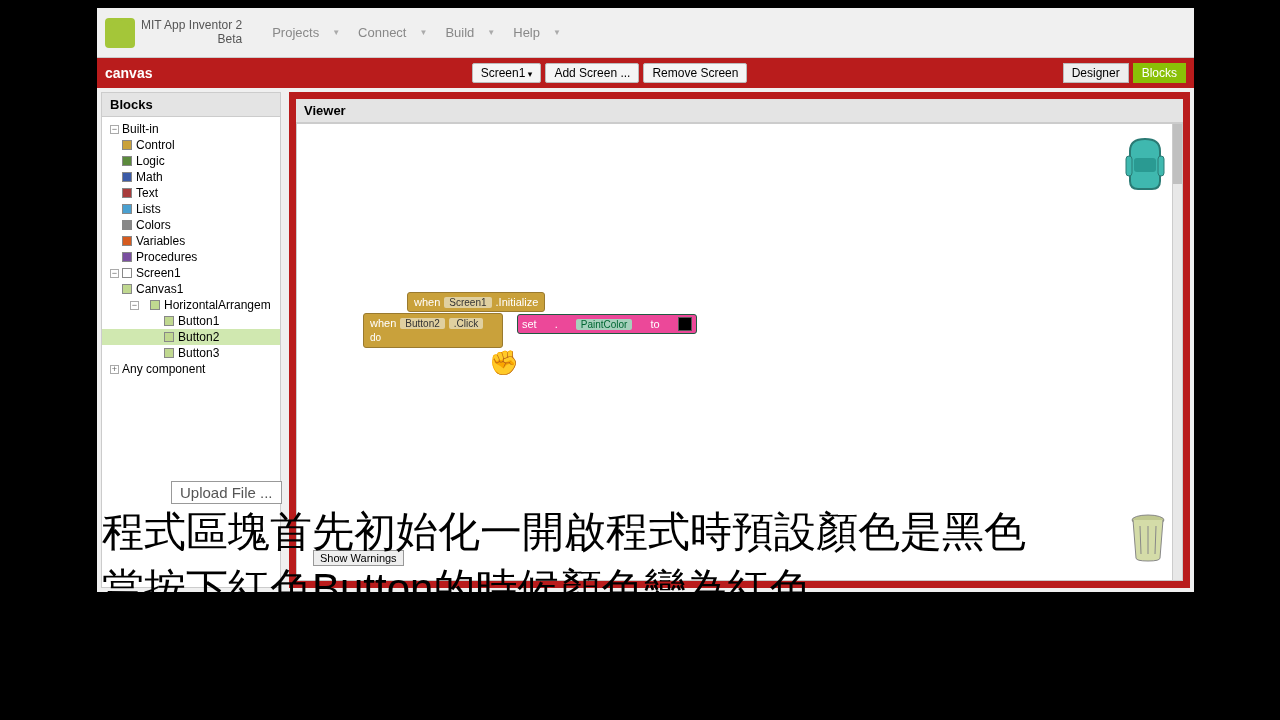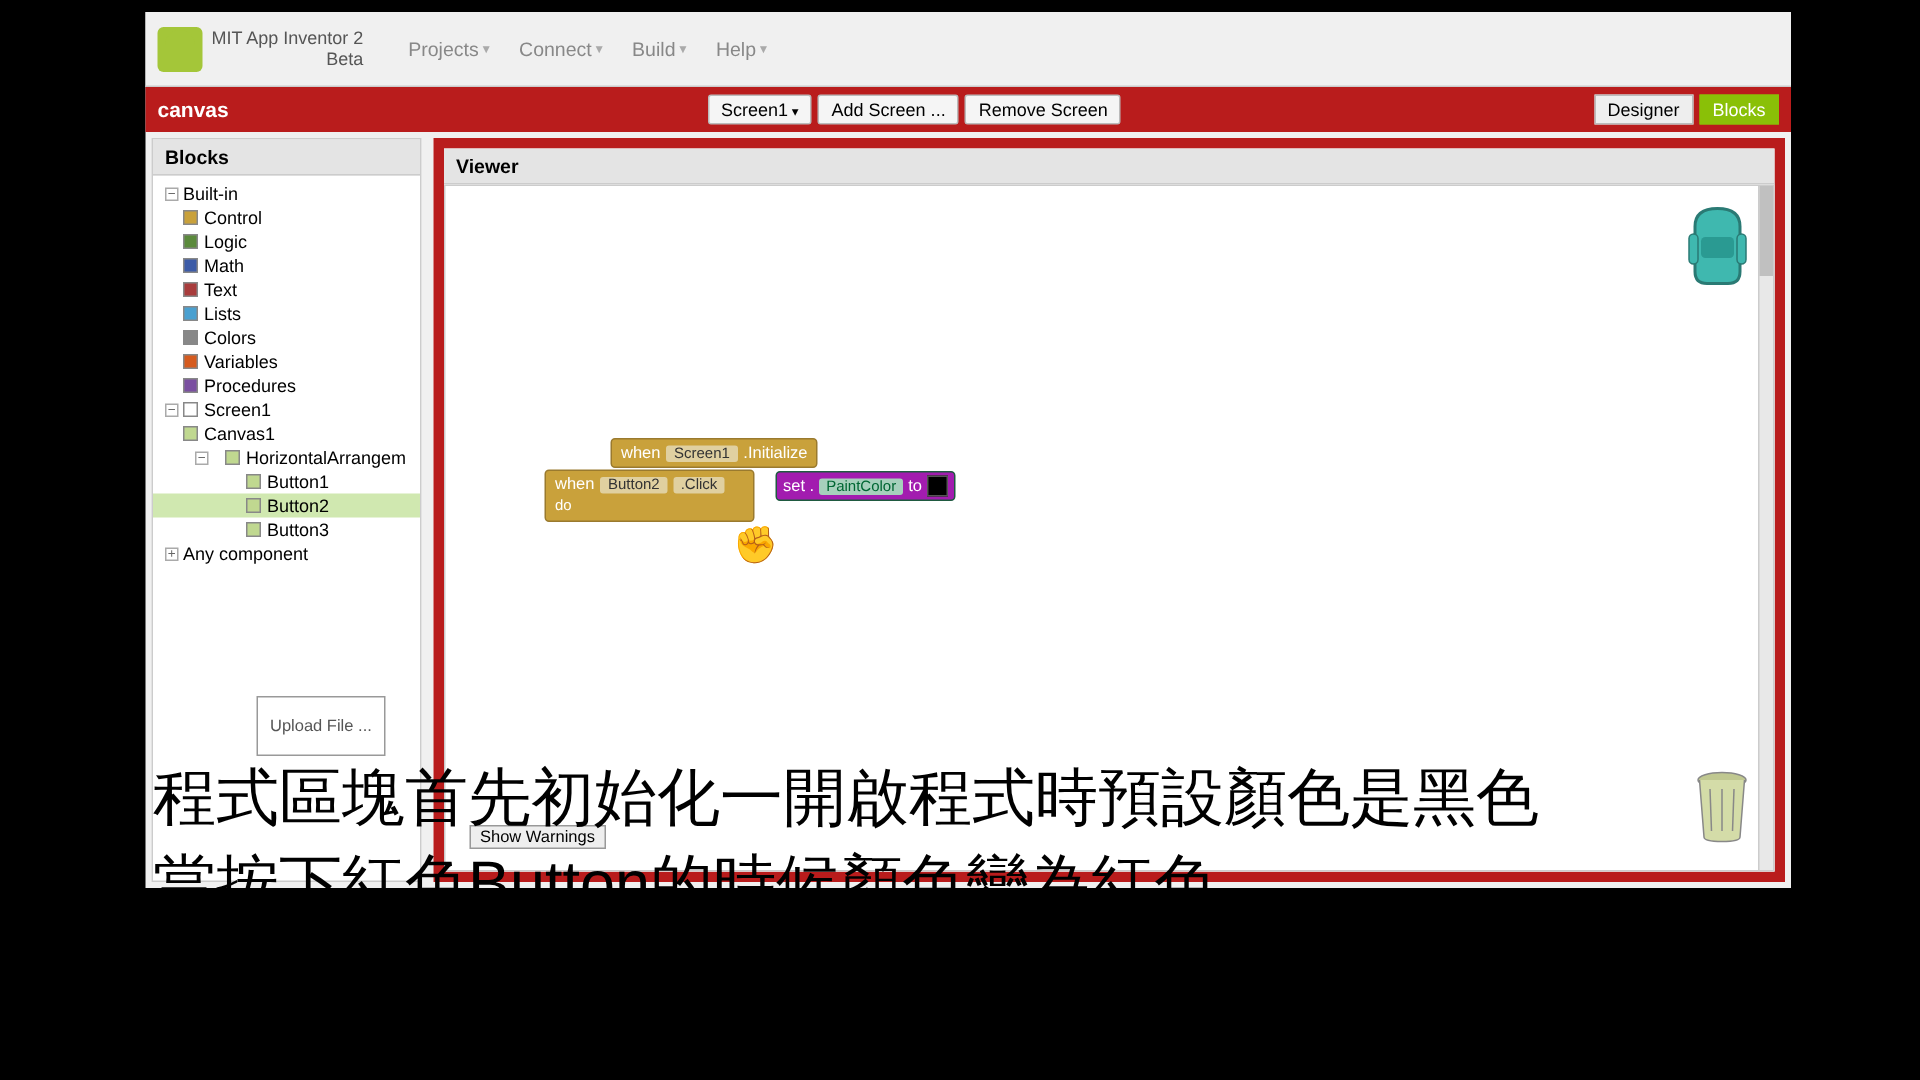--- a/index.html
+++ b/index.html
@@ -3,21 +3,21 @@
 <meta charset="utf-8">
 <style>
   * { box-sizing: border-box; margin: 0; padding: 0; font-family: Arial, sans-serif; }
   body { background: #000; width: 1280px; height: 720px; overflow: hidden; }
   .app { position: absolute; left: 97px; top: 8px; width: 1097px; height: 584px; background: #f0f0f0; }
   .topbar { height: 50px; background: #f0f0f0; border-bottom: 1px solid #ccc; display: flex; align-items: center; padding: 0 8px; }
   .logo { width: 30px; height: 30px; background: #a4c639; border-radius: 4px; margin-right: 6px; position: relative; }
   .logo::before { content:''; position:absolute; width:20px; height:12px; background:#a4c639; border-radius:10px 10px 0 0; top:2px; left:5px; }
   .brand { font-size: 12px; color: #555; line-height: 1.1; margin-right: 30px; }
   .menu { display: flex; gap: 18px; }
-  .menu-item { font-size: 13px; color: #888; cursor: pointer; display:flex; align-items:center; gap:1px;}
+  .menu-item { font-size: 13px; color: #888; cursor: pointer; display:flex; align-items:center; gap:13px;}
   .menu-item .caret { font-size: 8px; color:#aaa; }
   .topright { margin-left: auto; display: flex; gap: 18px; align-items:center; }
   .topright span { font-size: 13px; color: #888; cursor:pointer; }
   .greenbar { height: 30px; background: #b91c1c; display: flex; align-items: center; padding: 0 8px; }
   .project-name { color: #fff; font-size: 14px; font-weight: bold; margin-right: auto; }
   .gb-btn { background: #f5f5f5; border: 1px solid #bbb; font-size: 12px; padding: 2px 8px; margin-left: 4px; cursor:pointer; border-radius:2px;}
   .gb-btn.dd::after{content:' ▾'; font-size:9px;}
   .gb-right { margin-left:auto; display:flex; gap:4px;}
   .gb-tab { background:#eee; border:1px solid #bbb; padding:2px 8px; font-size:12px; cursor:pointer;}
   .gb-tab.active { background:#8ac007; color:#fff; border-color:#8ac007;}
@@ -42,25 +42,25 @@
   .backpack { position:absolute; right:12px; top:12px; width:50px; height:55px; }
   .backpack svg{width:100%;height:100%;}
   .trash { position:absolute; right:12px; bottom:18px; width:44px; height:50px;}
   .trash svg{width:100%;height:100%;}
   .block { position:absolute; font-size:11px; color:#fff; }
   .block1 { left:110px; top:168px; background:#c9a13b; border:1px solid #9a7a2e; border-radius:3px; padding:3px 6px; display:flex; align-items:center; gap:4px;}
   .block2 { left:66px; top:189px; background:#c9a13b; border:1px solid #9a7a2e; border-radius:3px; padding:3px 6px 18px 6px; min-width:140px;}
   .block2-row{display:flex;align-items:center;gap:4px;}
   .do{position:absolute;left:6px;bottom:4px;font-size:10px;margin-top:37px;}
   .chip { background:#e0d0a0; color:#333; padding:0 5px; border-radius:2px; font-size:10px;}
-  .setblock{position:absolute; left:220px; top:190px; background:#a21caf; border:1px solid #1f5a40; border-radius:3px; padding:2px 4px; display:flex; align-items:center; gap:3px;}
+  .setblock{position:absolute; left:220px; top:190px; background:#ec4899; border:1px solid #1f5a40; border-radius:3px; padding:2px 4px; display:flex; align-items:center; gap:18px;}
   .colorchip{width:14px;height:14px;background:#000;border:1px solid #555;}
   .grab-cursor{position:absolute;left:192px;top:225px;font-size:24px;color:#000;pointer-events:none;}
   .showwarn{position:absolute;left:16px;bottom:14px;border:1px solid #999;background:#eee;padding:1px 6px;font-size:11px;}
-  .uploadfile{position:absolute;left:-126px;bottom:76px;border:1px solid #999;background:#fff;padding:13px 8px;font-size:11px;color:#555;}
+  .uploadfile{position:absolute;left:-126px;bottom:76px;border:1px solid #999;background:#fff;padding:2px 8px;font-size:15px;color:#555;}
   .overlay-text { position:absolute; left:102px; top:504px; font-size:42px; color:#000; line-height:1.35; font-family: "Microsoft YaHei","PingFang SC",sans-serif; white-space:pre; pointer-events:none;}
   .vscroll{position:absolute;right:0;top:0;bottom:0;width:10px;background:#e8e8e8;border-left:1px solid #ccc;}
   .vthumb{position:absolute;top:0;width:100%;height:60px;background:#c0c0c0;}
 </style>
 </head>
 <body>
 
 <div class="app">
 
   <div class="topbar">

